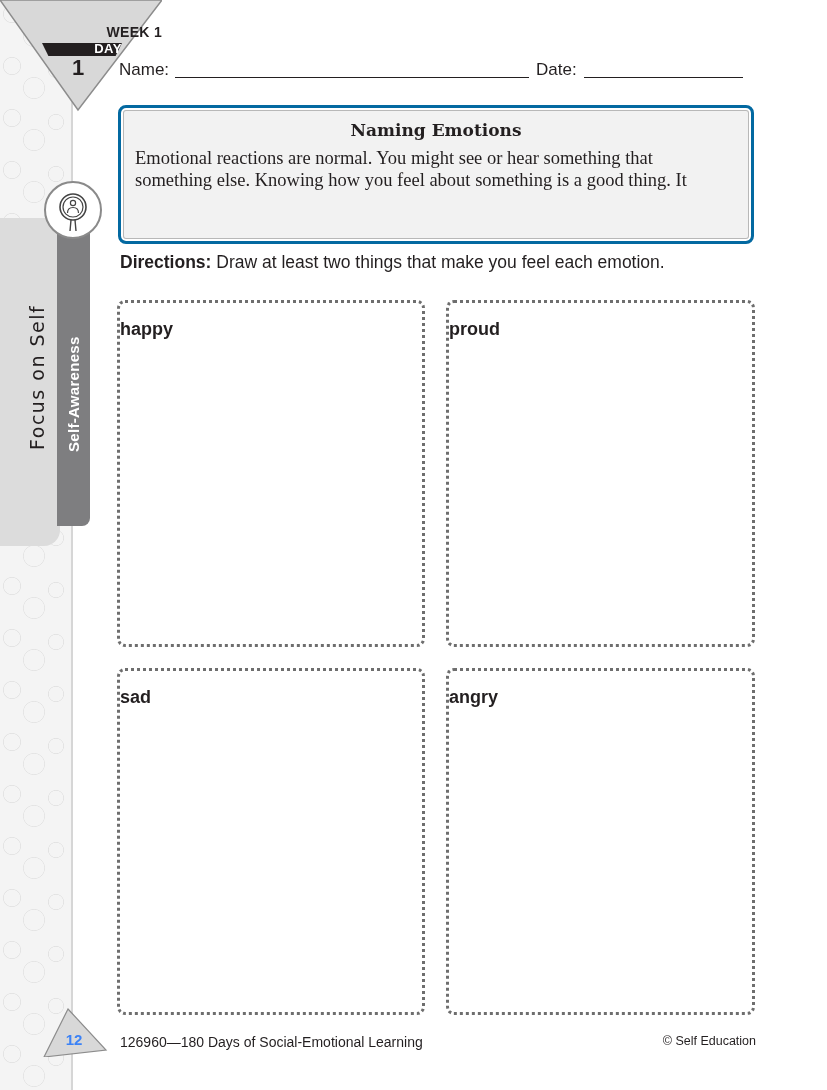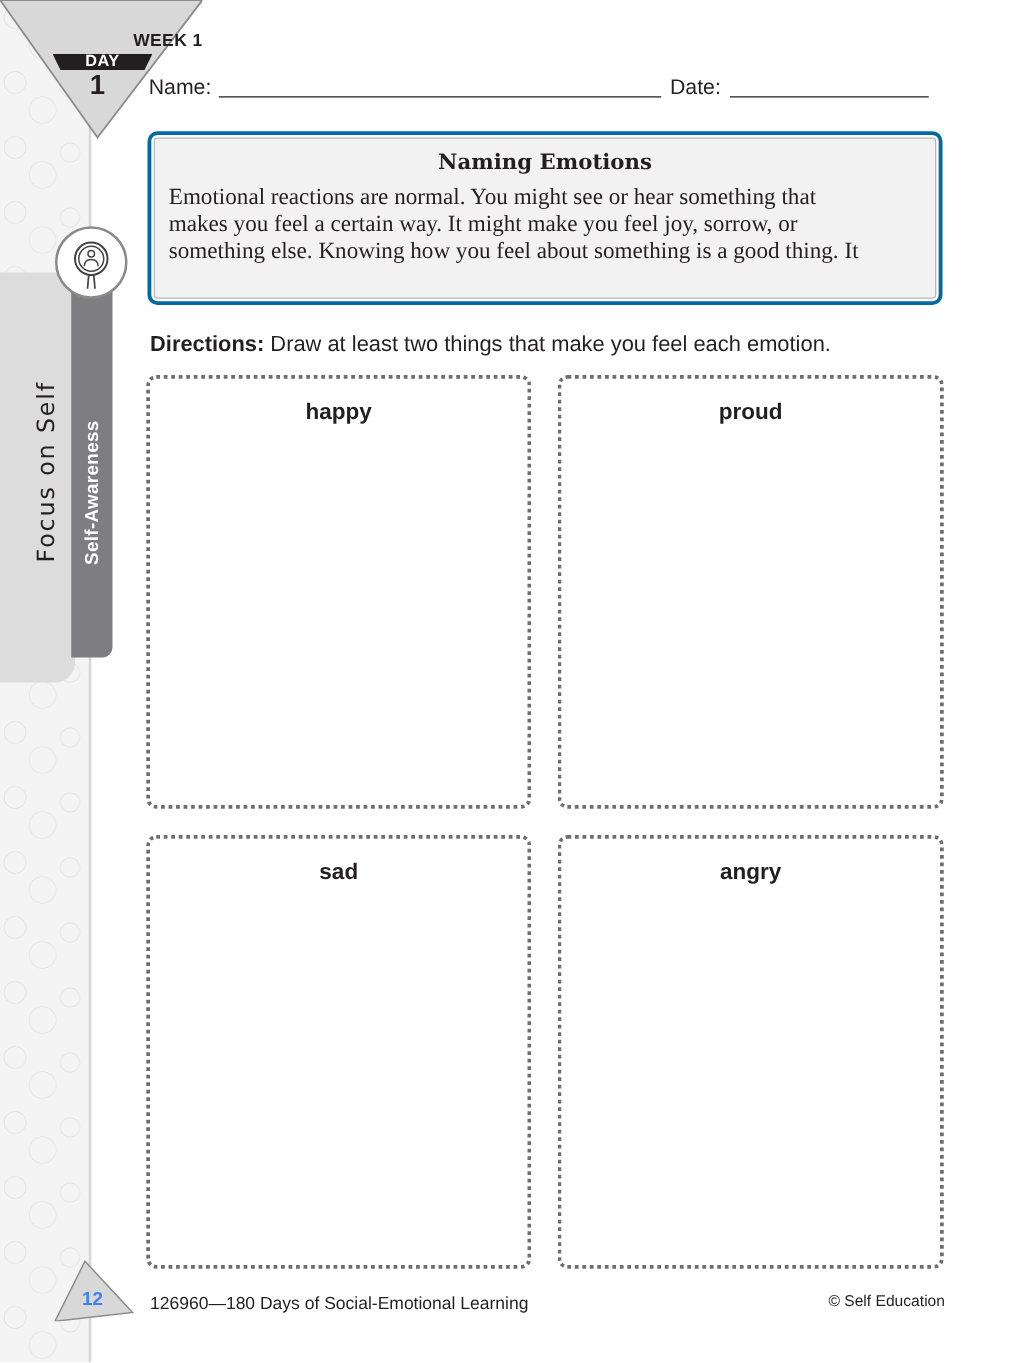--- a/index.html
+++ b/index.html
@@ -17,21 +17,21 @@
     border-right: 2px solid #d6d6d6;
   }
 
   .week-triangle {
     position: absolute; left: 0; top: 0; width: 162px; height: 112px;
   }
   .week-label { position: absolute; left: 0; top: 24px; width: 162px; text-align: right;
     font-family: "Liberation Sans", sans-serif; font-weight: bold; font-size: 14px; color: #231f20; letter-spacing: 0.3px; }
   .day-bar { position: absolute; left: 42px; top: 43px; width: 80px; height: 13px; background: #231f20;
     clip-path: polygon(0 0, 100% 0, 92% 100%, 8% 100%); }
-  .day-label { position: absolute; left: 42px; top: 42px; width: 80px; text-align: center; color: #fff;
+  .day-label { position: absolute; left: 42px; top: 42px; width: 80px; text-align: right; color: #fff;
     font-weight: bold; font-size: 13px; line-height: 14px; letter-spacing: 0.5px; }
   .day-number { position: absolute; left: 0; top: 55px; width: 156px; text-align: center;
     font-weight: bold; font-size: 22px; color: #231f20; }
 
   .tab-light { position: absolute; left: 0; top: 218px; width: 60px; height: 328px; background: #dcdcdc;
     border-radius: 0 0 16px 0; }
   .tab-dark { position: absolute; left: 57px; top: 220px; width: 33px; height: 306px; background: #7e7e80;
     border-radius: 0 0 8px 0; }
   .focus-text { position: absolute; left: 26px; top: 450px; transform-origin: left top; transform: rotate(-90deg);
     font-size: 19px; color: #231f20; letter-spacing: 1.5px; white-space: nowrap; font-family: "DejaVu Sans", sans-serif; }
@@ -47,25 +47,25 @@
   .field-line { position: absolute; top: 17px; height: 1px; border-bottom: 1px solid #231f20; }
 
   .info-box { position: absolute; left: 118px; top: 105px; width: 636px; height: 139px;
     border: 3px solid #0369a1; background: #f2f2f2; border-radius: 8px;
     box-shadow: inset 0 0 0 2px #ffffff, inset 0 0 0 3px #b8b8b8; }
   .info-title { position: absolute; left: 0; top: 12px; width: 100%; text-align: center;
     font-family: "DejaVu Serif", serif; font-weight: bold; font-size: 17px; color: #231f20; }
   .info-body { position: absolute; left: 14px; top: 40px; width: 608px;
     font-family: "Liberation Serif", serif; font-size: 18.5px; line-height: 21.5px; color: #231f20; }
 
-  .directions { position: absolute; left: 120px; top: 265px; font-size: 17.5px; white-space: nowrap; }
+  .directions { position: absolute; left: 120px; top: 252px; font-size: 17.5px; white-space: nowrap; }
   .directions b { font-weight: bold; }
 
   .emotion-box { position: absolute; border: 3px dotted #6e6e6e; border-radius: 8px; background: #fff; }
-  .emotion-label { position: absolute; left: 0; top: 16px; width: 100%; text-align: center;
+  .emotion-label { position: absolute; left: 0; top: 16px; width: 100%; text-align: left;
     font-weight: bold; font-size: 18px; color: #231f20; }
 
   .page-num-tri { position: absolute; left: 42px; top: 1007px; width: 66px; height: 50px; }
   .page-num { position: absolute; left: 56px; top: 1031px; width: 36px; text-align: center;
     font-weight: bold; font-size: 15px; color: #3b82f6; }
   .footer-left { position: absolute; left: 120px; top: 1034px; font-size: 14px; color: #231f20; }
   .footer-right { position: absolute; right: 71px; top: 1034px; font-size: 12.5px; color: #231f20; }
 </style>
 </head>
 <body>
@@ -100,21 +100,20 @@
   <span class="field-label" style="left:0">Name:</span>
   <span class="field-line" style="left:56px; width:354px;"></span>
   <span class="field-label" style="left:417px">Date:</span>
   <span class="field-line" style="left:465px; width:159px;"></span>
 </div>
 
 <div class="info-box">
   <div class="info-title">Naming Emotions</div>
   <div class="info-body">
     <div>Emotional reactions are normal.  You might see or hear something that</div>
-    <div>makes you feel a certain way.  It might make you feel joy, sorrow, or</div>
     <div>something else.  Knowing how you feel about something is a good thing.  It</div>
   </div>
 </div>
 
 <div class="directions"><b>Directions:</b><span> Draw at least two things that make you feel each emotion.</span></div>
 
 <div class="emotion-box" style="left:117px; top:300px; width:308px; height:347px;">
   <div class="emotion-label">happy</div>
 </div>
 <div class="emotion-box" style="left:446px; top:300px; width:309px; height:347px;">

